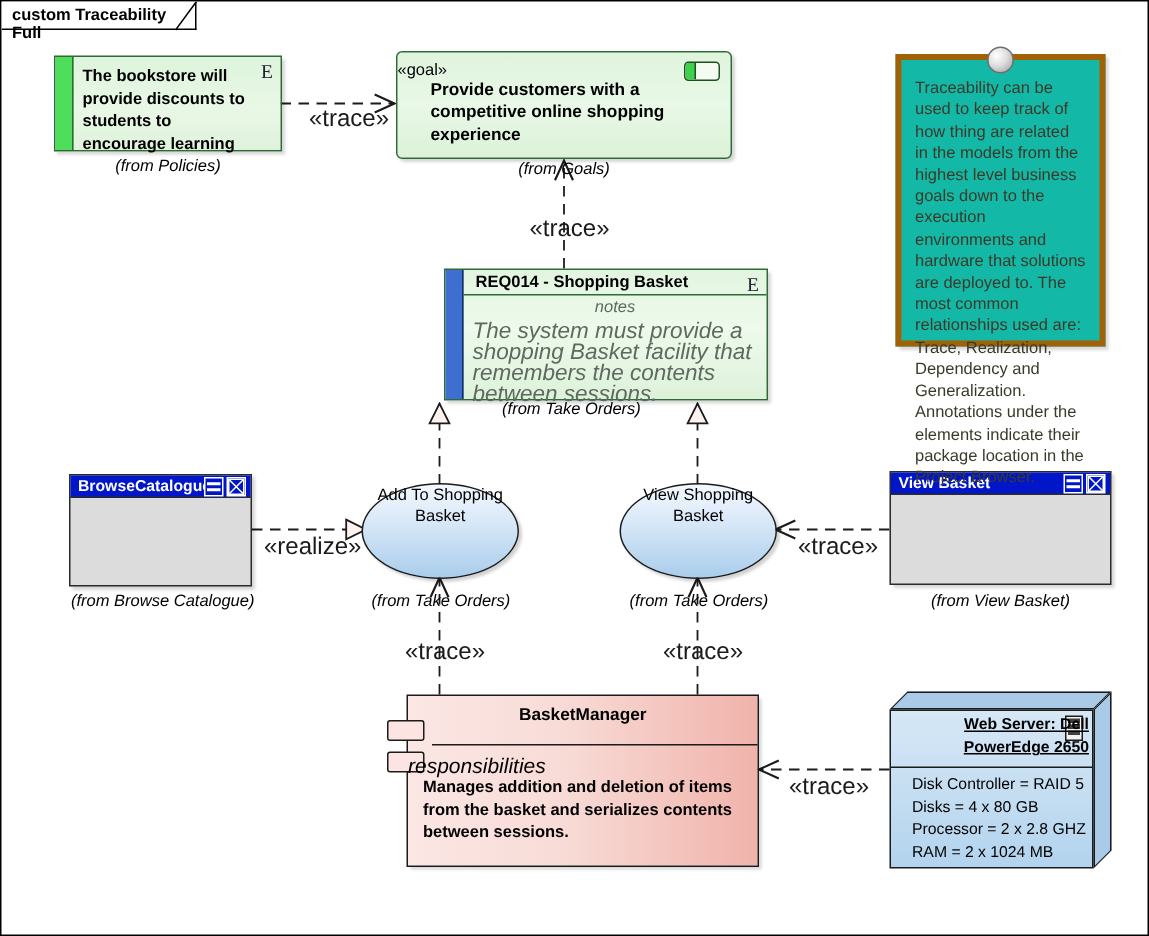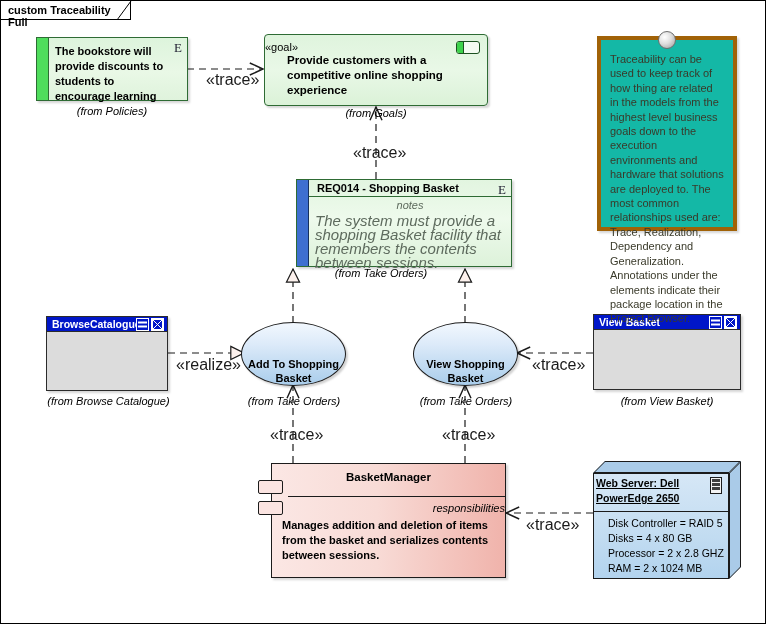--- a/index.html
+++ b/index.html
@@ -211,25 +211,25 @@
 
   
   .usecase {
     position: absolute;
     box-sizing: border-box;
     border: 1px solid #1b1b1b;
     border-radius: 50%;
     background: linear-gradient(to bottom, #f2f8fe 0%, #dceaf9 35%, #a9cdeb 100%);
     box-shadow: 2px 2px 2px rgba(0,0,0,0.18);
     display: flex;
-    align-items: flex-end;
+    align-items: flex-start;
     justify-content: center;
     text-align: center;
     font-size: 11px;
-    font-weight: bold;
+    font-weight: normal;
     color: #000;
     line-height: 14px;
   }
 
   
   .component {
     position: absolute;
     box-sizing: border-box;
     border: 1px solid #1b1b1b;
     background: linear-gradient(to right, #fbe7e4 0%, #f8dbd6 45%, #f0b3ab 100%);
@@ -256,22 +256,22 @@
     position: absolute;
     left: 16px;
     right: 0;
     top: 32px;
     border-top: 1px solid #1b1b1b;
   }
   .comp-resp-head {
     position: absolute;
     left: 0; right: 0;
     top: 38px;
-    text-align: right;
-    font-size: 11px;
+    text-align: left;
+    font-size: 14px;
     font-style: italic;
     color: #000;
   }
   .comp-resp-body {
     position: absolute;
     left: 10px; right: 8px;
     top: 54px;
     font-size: 11px;
     font-weight: bold;
     line-height: 15px;
@@ -293,22 +293,22 @@
     background: linear-gradient(to bottom, #d6e7f6 0%, #c2dcf1 60%, #b2d3ee 100%);
   }
   .node-top, .node-side {
     position: absolute;
     background: #aacbe8;
     border: 1px solid #1b1b1b;
     box-sizing: border-box;
   }
   .node-title {
     position: absolute;
-    left: 2px; right: 2px; top: 2px;
-    text-align: left;
+    left: 16px; right: 2px; top: 2px;
+    text-align: right;
     font-size: 10.5px;
     font-weight: bold;
     color: #000;
     line-height: 15px;
     text-decoration: underline;
   }
   .node-sep {
     position: absolute;
     left: 0; right: 0;
     top: 37px;

